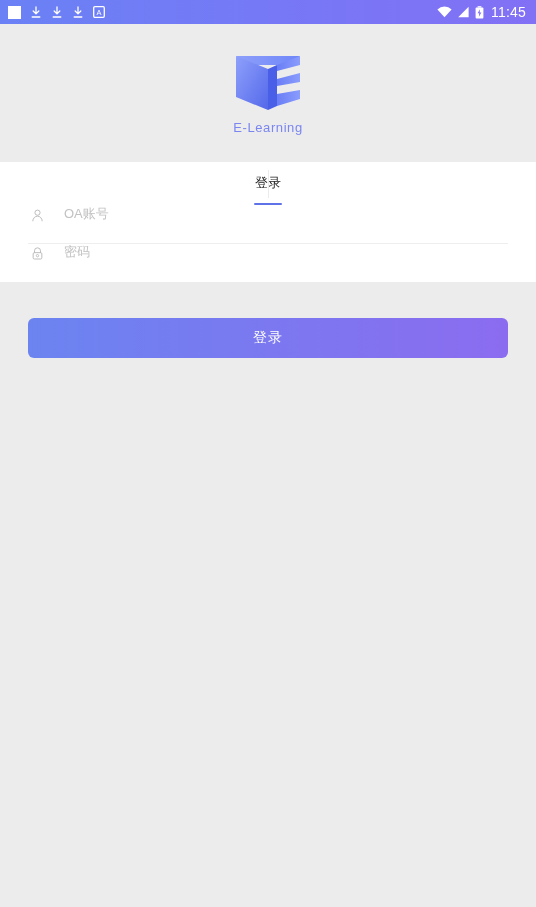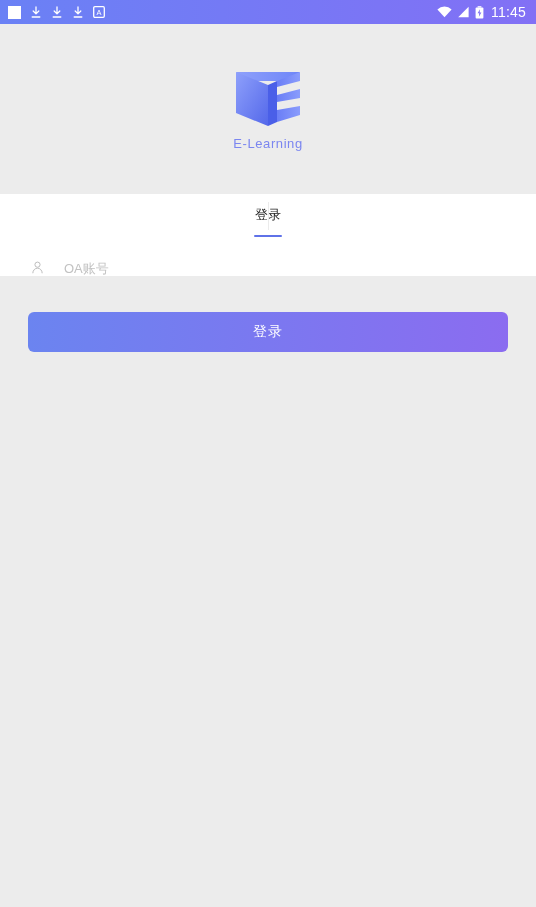--- a/index.html
+++ b/index.html
@@ -42,21 +42,21 @@
     height:36px;
     background:linear-gradient(90deg,#6a81f5 0%,#8270f5 100%);
     display:flex; align-items:center; justify-content:center;
   }
   .titlebar .title {
     color:#ffffff; font-size:17px; font-weight:bold; letter-spacing:1px;
   }
 
   
   .logo-area {
-    height:170px;
+    height:138px;
     background:#ececec;
     display:flex; flex-direction:column;
     align-items:center; justify-content:center;
     gap:6px;
   }
   .logo-mark { width:72px; height:62px; display:block; }
   .logo-text {
     color:#7b86f0; font-size:13px; letter-spacing:.6px;
   }
 
@@ -87,21 +87,21 @@
     width:1px; background:#ebebeb;
   }
 
   
   .form {
     background:#ffffff;
     padding:0 0 0 0;
   }
   .field {
     height:38px;
-    display:flex; align-items:flex-end;
+    display:flex; align-items:flex-start;
     margin:0 28px;
     border-bottom:1px solid #eeeeee;
   }
   .field:last-child { border-bottom:none; }
   .field .fi-icon {
     width:18px; height:18px;
     display:flex; align-items:center; justify-content:center;
     margin-right:18px; flex:0 0 auto;
   }
   .field input {
@@ -215,20 +215,30 @@
     <div class="field">
       <span class="fi-icon">
         <svg viewBox="0 0 18 18" width="15" height="15">
           <circle cx="9" cy="5.6" r="3.1" fill="none" stroke="#bdbdbd" stroke-width="1.2"></circle>
           <path d="M3.4 15.4 a5.6 5.6 0 0 1 11.2 0" fill="none" stroke="#bdbdbd" stroke-width="1.2" stroke-linecap="round"></path>
         </svg>
       </span>
       <input type="text" placeholder="OA账号" style="">
     </div>
 
+    <div class="field">
+      <span class="fi-icon">
+        <svg viewBox="0 0 18 18" width="15" height="15">
+          <path d="M5.4 8 V5.8 a3.6 3.6 0 0 1 7.2 0 V8" fill="none" stroke="#bdbdbd" stroke-width="1.2" stroke-linecap="round"></path>
+          <rect x="3.8" y="8" width="10.4" height="7.6" rx="1.4" fill="none" stroke="#bdbdbd" stroke-width="1.2"></rect>
+          <circle cx="9" cy="11.6" r="1.4" fill="none" stroke="#bdbdbd" stroke-width="1.1"></circle>
+        </svg>
+      </span>
+      <input type="password" placeholder="密码" style="">
+    </div>
 
   </div>
 
   <div class="btn-area">
     <button class="login-btn">登录</button>
   </div>
 
 </div>
 
 </body></html>

